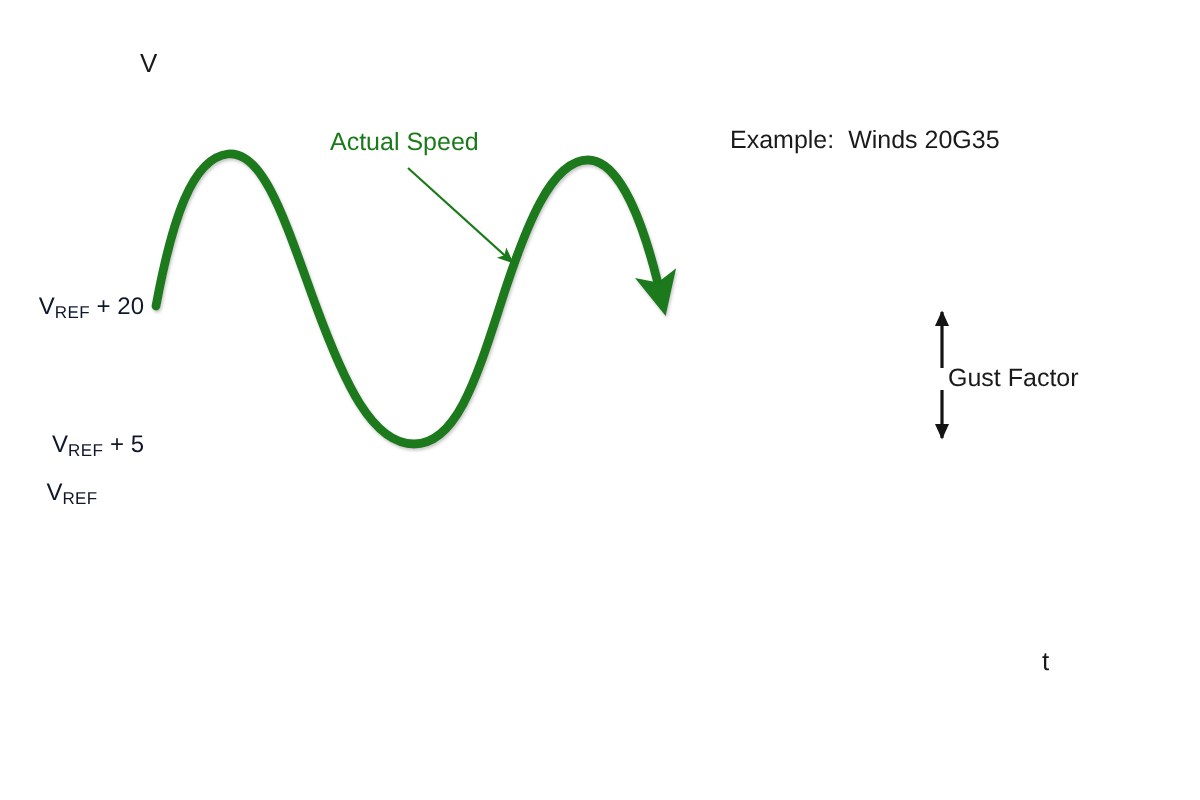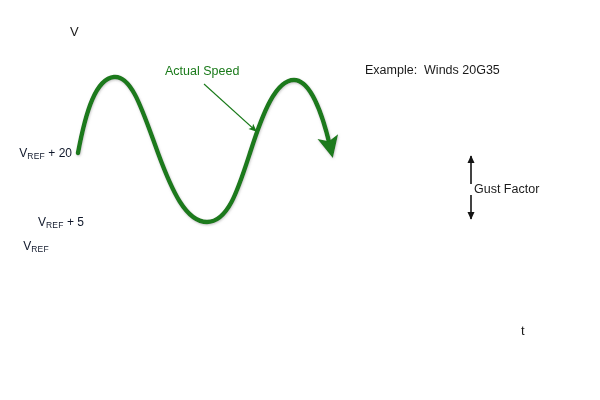--- a/index.html
+++ b/index.html
@@ -123,21 +123,21 @@
   </svg>
 
   <div class="lbl axis-letter" style="left:70px; top:25px;">V</div>
 
   <div class="lbl axis-letter" style="left:521px; top:324px;">t</div>
 
   <div class="lbl level-label" style="left:0px; top:147px; width:72px;">
     <span>V</span><sub>REF</sub><span> + 20</span>
   </div>
 
-  <div class="lbl level-label" style="left:12px; top:216px; width:72px;">
+  <div class="lbl level-label" style="left:0px; top:216px; width:72px;">
     <span>V</span><sub>REF</sub><span> + 5</span>
   </div>
 
   <div class="lbl level-label" style="left:0px; top:240px; width:72px;text-align:center;">
     <span>V</span><sub>REF</sub><span></span>
   </div>
 
   <div class="lbl wave-label" style="left:165px; top:65px;">Actual Speed</div>
 
   <div class="lbl gust-label" style="left:431px; top:183px;margin-left:43px;">Gust Factor</div>

